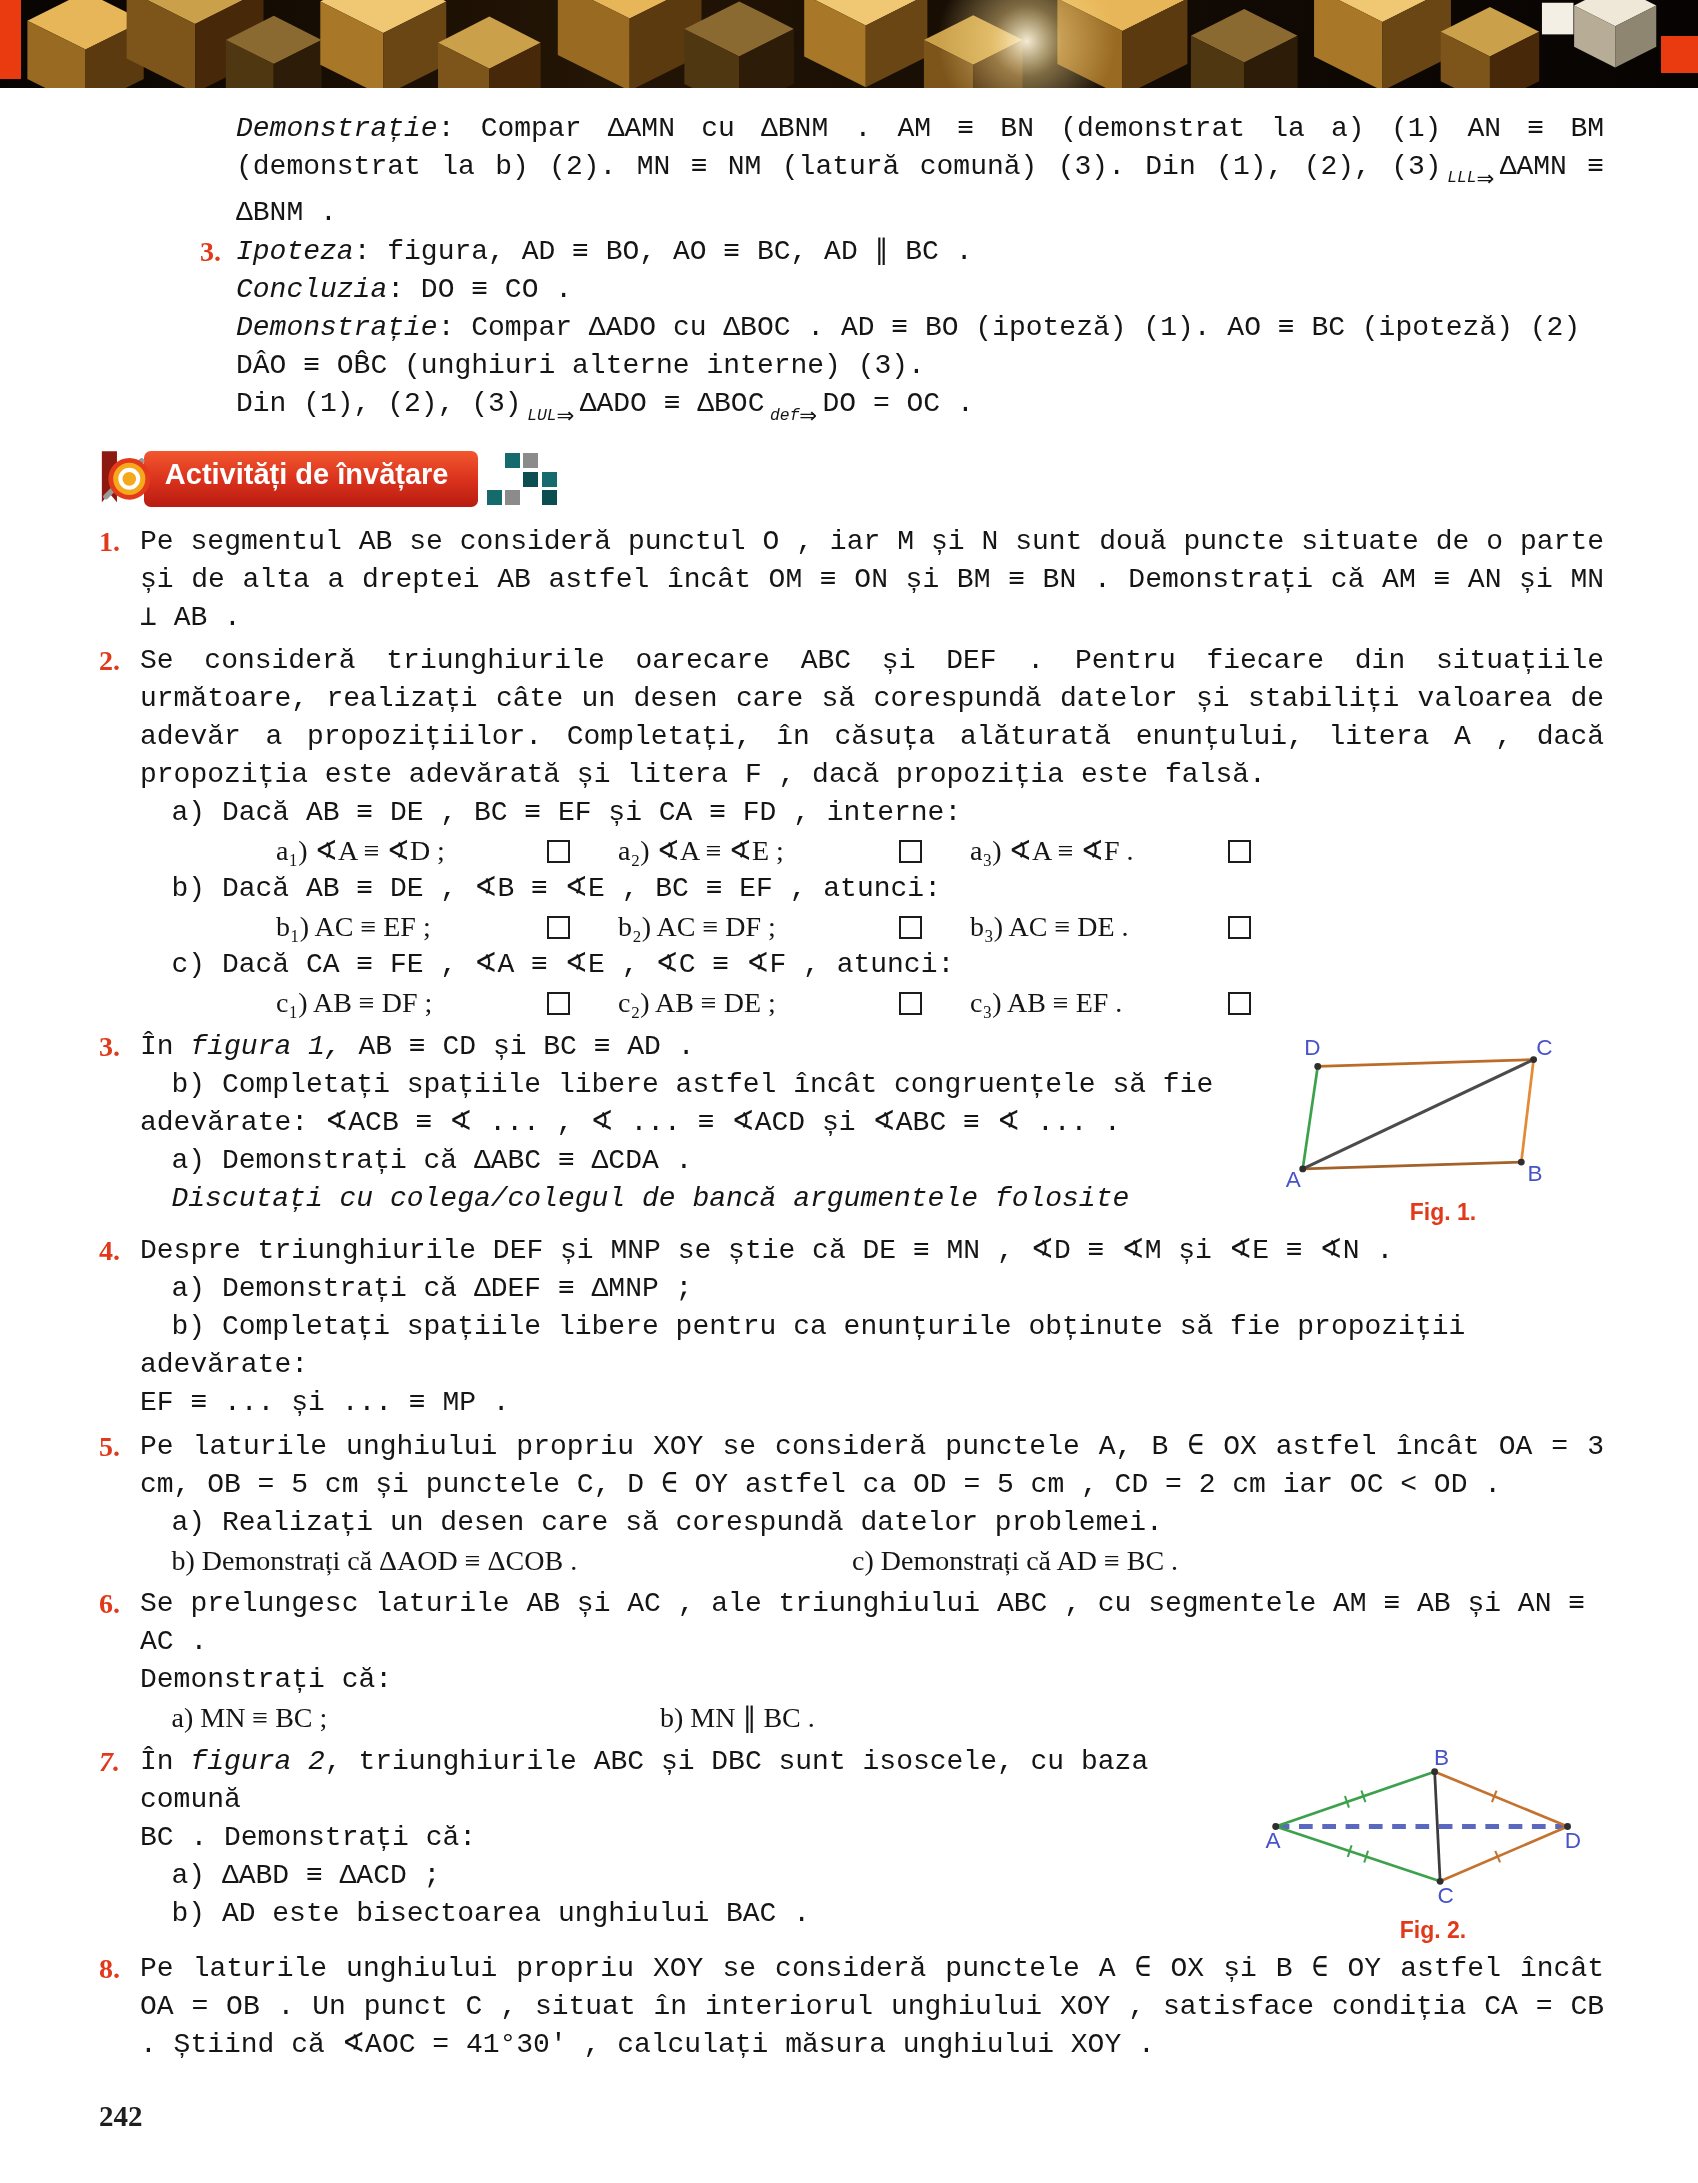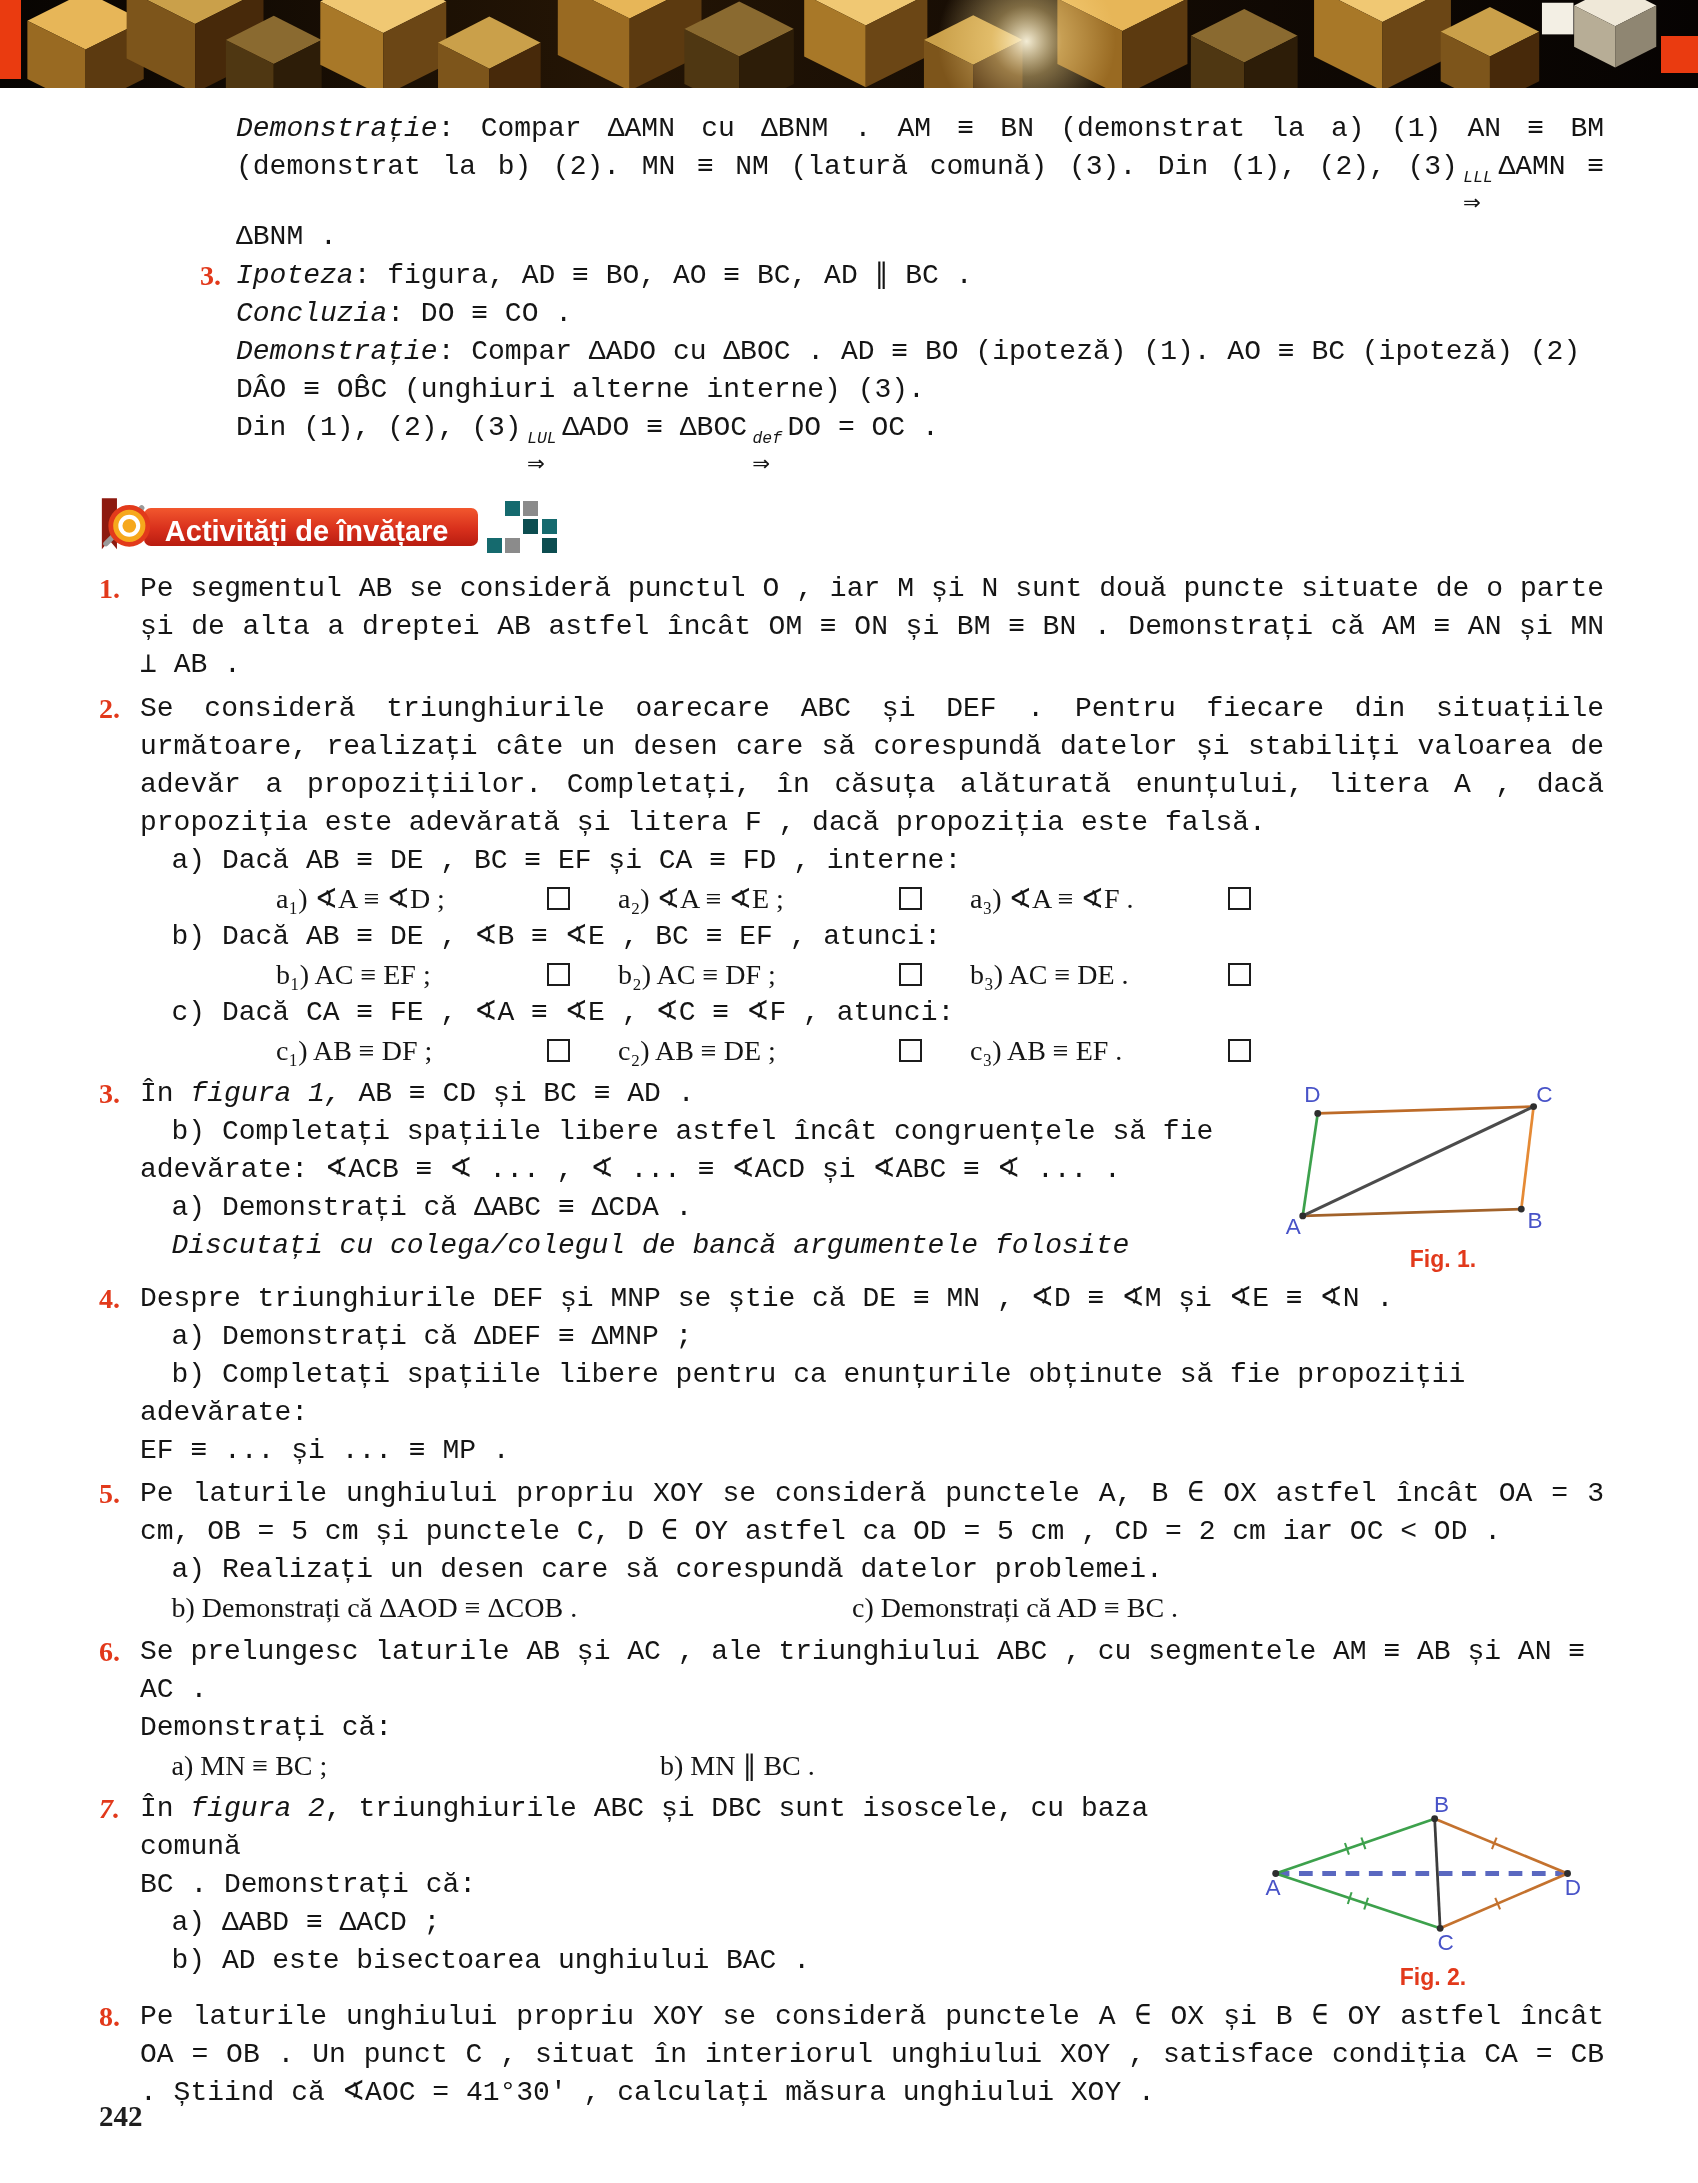--- a/index.html
+++ b/index.html
@@ -17,28 +17,28 @@
   .content{padding:22px 94px 0 99px;}
   .para{margin:0;font-family:Liberation Mono, monospace;}
   .just{text-align:justify;}
   .it{font-style:italic;}
 
   .dem1{margin-left:137px;}
   .proof-item{display:flex;margin-left:101px;margin-top:1.4px;}
   .pnum{flex:0 0 36px;color:#e2391b;font-weight:700;}
   .pbody{flex:1;min-width:0;}
 
-  .imp{display:inline-flex;flex-direction:column;align-items:flex-start;line-height:1;vertical-align:-8.2px;margin:0 5.5px;}
+  .imp{display:inline-flex;flex-direction:row;align-items:center;line-height:1;vertical-align:-8.2px;margin:0 5.5px;}
   .imp-top{font-size:16.4px;font-style:italic;padding-bottom:2.1px;}
   .imp-arrow{font-size:29px;}
 
   
   .banner{display:flex;align-items:center;margin:18px 0 13.7px -4.1px;height:60px;}
   .banner-icon{width:59px;height:59px;z-index:2;flex:none;}
-  .banner-bar{height:38px;background:linear-gradient(180deg,#f2572e 0%,#d8301c 55%,#b81c10 100%);
+  .banner-bar{height:56px;background:linear-gradient(180deg,#f2572e 0%,#d8301c 55%,#b81c10 100%);
               border-radius:6.8px;color:#fff;font-family:"Liberation Sans",sans-serif;font-weight:700;
               font-size:29px;line-height:47px;padding:0 30px 0 20.5px;margin-left:-9.6px;white-space:nowrap;}
   .pixels{display:grid;grid-template-columns:repeat(4,15px);grid-auto-rows:15px;gap:3.4px;margin-left:8.2px;}
   .px{display:block;width:15px;height:15px;}
   .px.t{background:#156a6e;} .px.d{background:#0c4d50;} .px.g{background:#8b8b8b;} .px.e{background:transparent;}
 
   
   .ex{display:flex;margin-top:5.5px;}
   .num{flex:0 0 41px;color:#e2391b;font-weight:700;}
   .num.it7{font-style:italic;}

